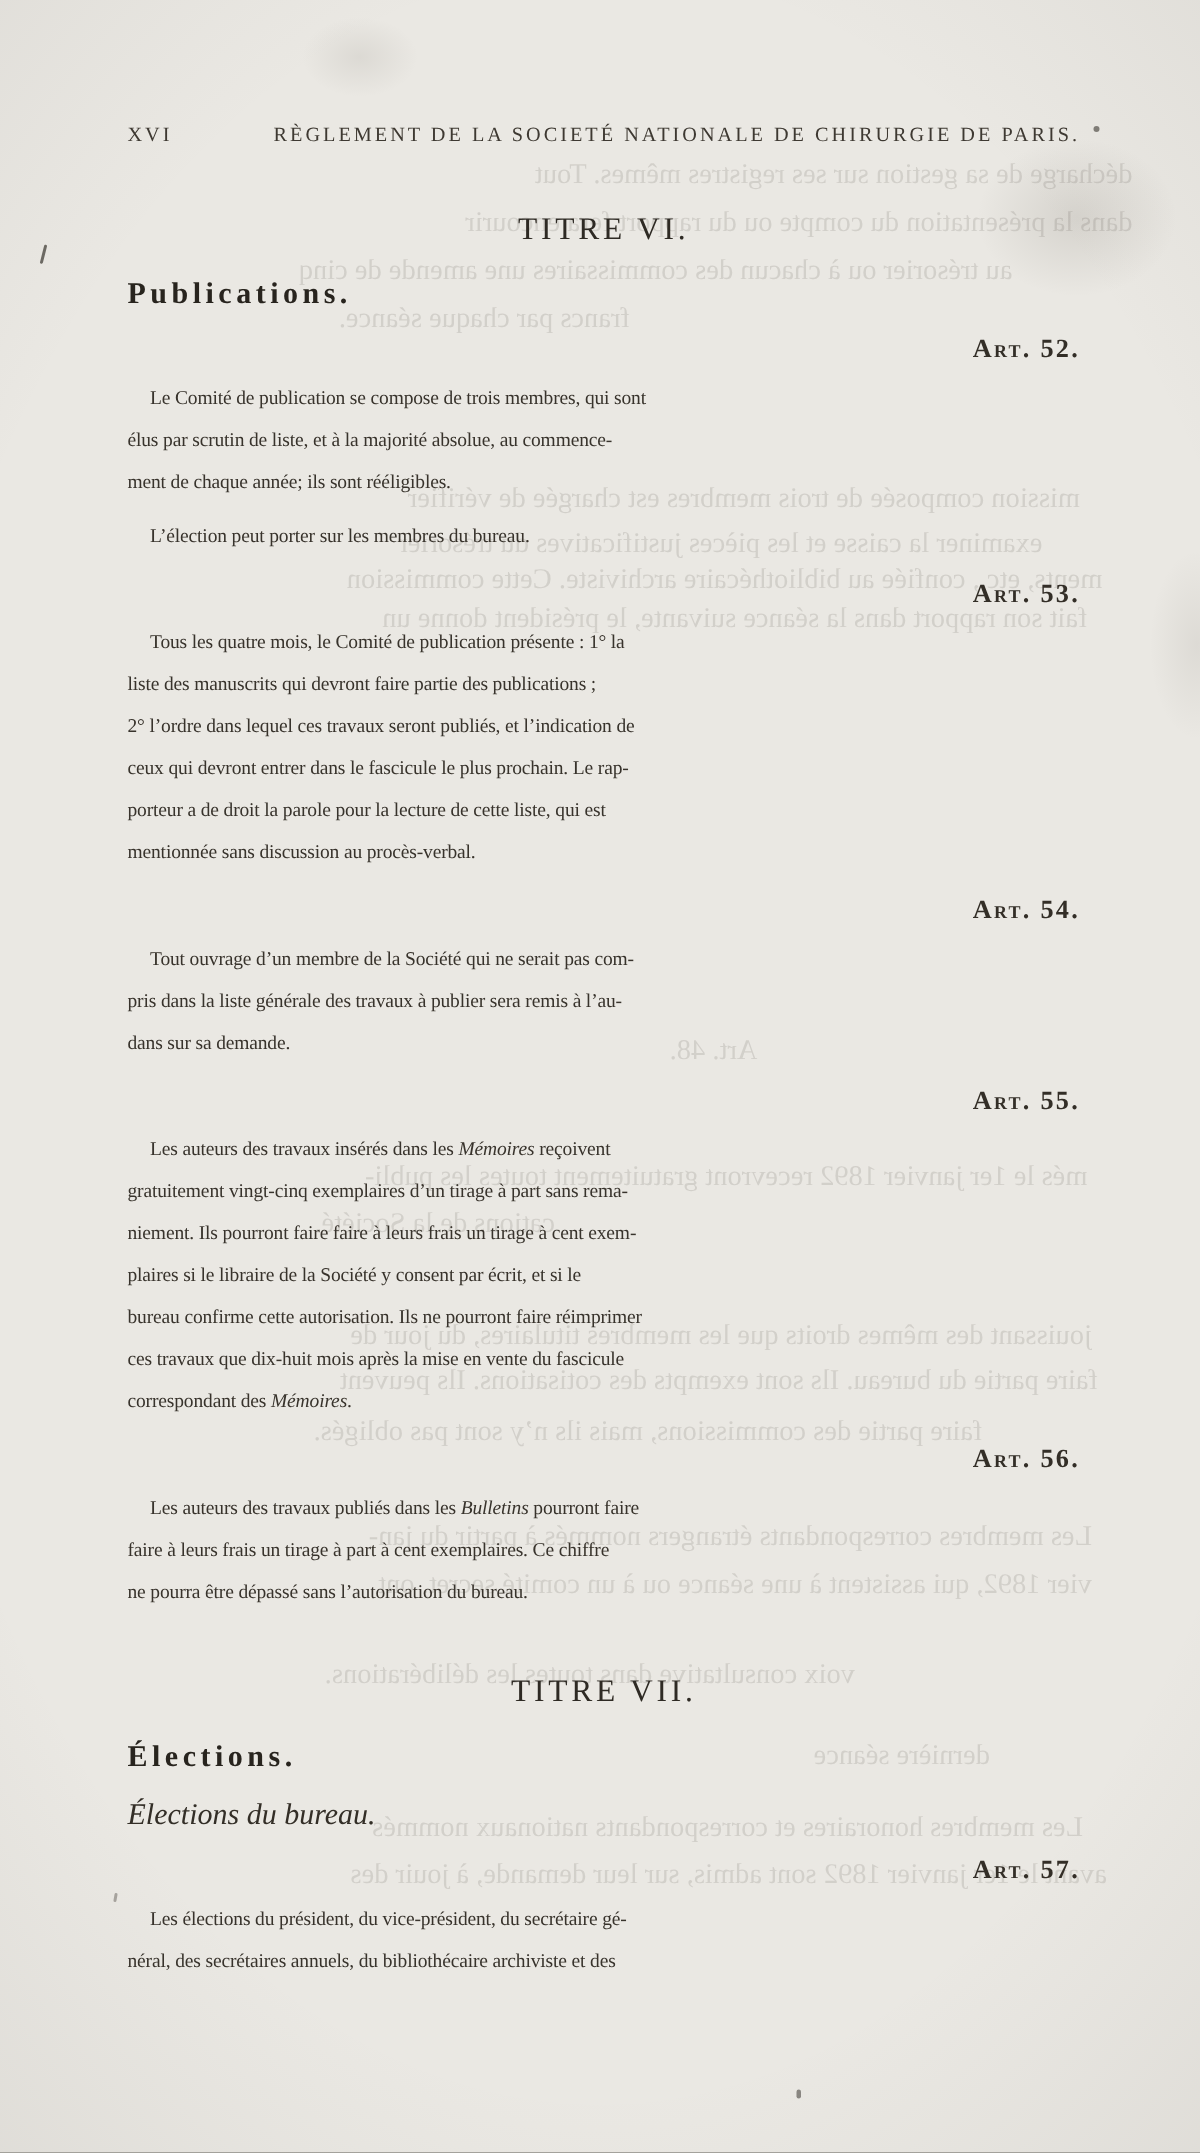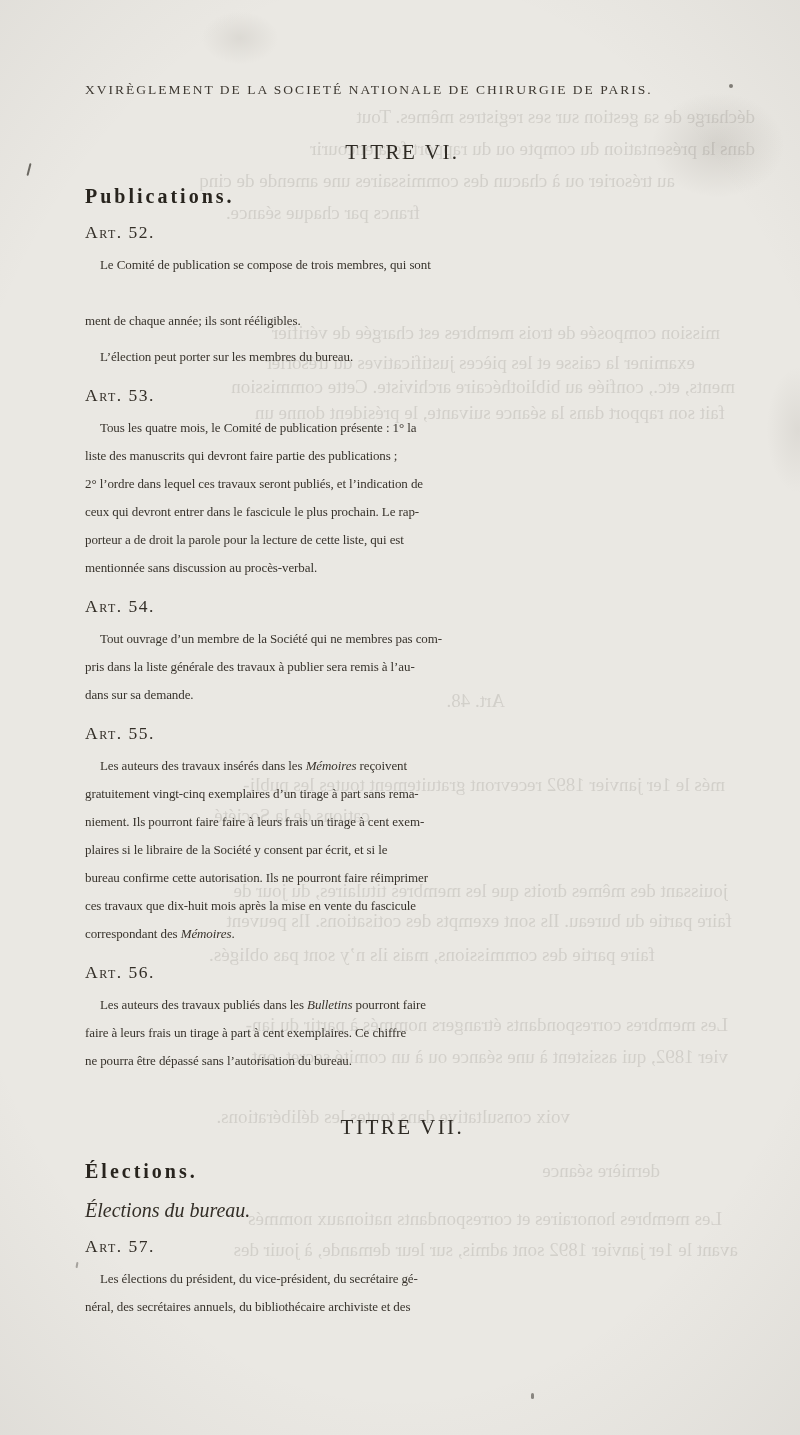--- a/index.html
+++ b/index.html
@@ -26,35 +26,35 @@
     white-space:nowrap;overflow:hidden;
     user-select:none;
   }
   .content{position:relative;z-index:2;padding:82px 80px 0 85px;}
   .running-head{
     display:flex;align-items:baseline;
     font-size:13.5px;letter-spacing:2px;
     color:#3e3932;white-space:nowrap;
   }
   .running-head .pagenum{flex:0 0 auto;text-align:center;}
-  .running-head .rtitle{flex:1 1 auto;text-align:left;}
+  .running-head .rtitle{flex:1 1 auto;text-align:right;}
   h1.titre{
     margin:42px 0 0;text-align:center;
     font-size:21px;font-weight:normal;letter-spacing:2.5px;
     color:#2e2a24;
   }
   h1.titre.second{margin-top:40px;}
   h2.section-sub{
     margin:20px 0 0;
     font-size:20px;font-weight:bold;letter-spacing:3px;
     color:#28241e;
   }
   h3.art{
-    margin:14px 0 0;text-align:left;
-    font-size:17.5px;font-weight:normal;
+    margin:14px 0 0;text-align:right;
+    font-size:17.5px;font-weight:bold;
     font-variant:small-caps;letter-spacing:1.5px;
     color:#332e27;
   }
   h4.edb{
     margin:16px 0 0;text-align:left;
     font-size:20px;font-weight:normal;font-style:italic;
     color:#332e27;
   }
   p.body{
     margin:8px 0 0;
@@ -124,28 +124,28 @@
 
     <div class="running-head">
       <span class="pagenum">XVI</span>
       <span class="rtitle">RÈGLEMENT DE LA SOCIETÉ NATIONALE DE CHIRURGIE DE PARIS.</span>
     </div>
 
     <h1 class="titre">TITRE VI.</h1>
     <h2 class="section-sub">Publications.</h2>
 
     <h3 class="art">Art. 52.</h3>
-    <p class="body"><span>Le Comité de publication se compose de trois membres, qui sont</span><br><br><span>ment de chaque année; ils sont rééligibles.</span></p>
+    <p class="body"><span>Le Comité de publication se compose de trois membres, qui sont</span><br><span>élus par scrutin de liste, et à la majorité absolue, au commence-</span><br><span>ment de chaque année; ils sont rééligibles.</span></p>
     <p class="body"><span>L’élection peut porter sur les membres du bureau.</span></p>
 
     <h3 class="art">Art. 53.</h3>
     <p class="body"><span>Tous les quatre mois, le Comité de publication présente : 1° la</span><br><span>liste des manuscrits qui devront faire partie des publications ;</span><br><span>2° l’ordre dans lequel ces travaux seront publiés, et l’indication de</span><br><span>ceux qui devront entrer dans le fascicule le plus prochain. Le rap-</span><br><span>porteur a de droit la parole pour la lecture de cette liste, qui est</span><br><span>mentionnée sans discussion au procès-verbal.</span></p>
 
     <h3 class="art">Art. 54.</h3>
-    <p class="body"><span>Tout ouvrage d’un membre de la Société qui ne membres pas com-</span><br><span>pris dans la liste générale des travaux à publier sera remis à l’au-</span><br><span>dans sur sa demande.</span></p>
+    <p class="body"><span>Tout ouvrage d’un membre de la Société qui ne serait pas com-</span><br><span>pris dans la liste générale des travaux à publier sera remis à l’au-</span><br><span>dans sur sa demande.</span></p>
 
     <h3 class="art">Art. 55.</h3>
     <p class="body"><span>Les auteurs des travaux insérés dans les </span><i>Mémoires</i><span> reçoivent</span><br><span>gratuitement vingt-cinq exemplaires d’un tirage à part sans rema-</span><br><span>niement. Ils pourront faire faire à leurs frais un tirage à cent exem-</span><br><span>plaires si le libraire de la Société y consent par écrit, et si le</span><br><span>bureau confirme cette autorisation. Ils ne pourront faire réimprimer</span><br><span>ces travaux que dix-huit mois après la mise en vente du fascicule</span><br><span>correspondant des </span><i>Mémoires</i><span>.</span></p>
 
     <h3 class="art">Art. 56.</h3>
     <p class="body"><span>Les auteurs des travaux publiés dans les </span><i>Bulletins</i><span> pourront faire</span><br><span>faire à leurs frais un tirage à part à cent exemplaires. Ce chiffre</span><br><span>ne pourra être dépassé sans l’autorisation du bureau.</span></p>
 
     <h1 class="titre second">TITRE VII.</h1>
     <h2 class="section-sub">Élections.</h2>
     <h4 class="edb">Élections du bureau.</h4>

